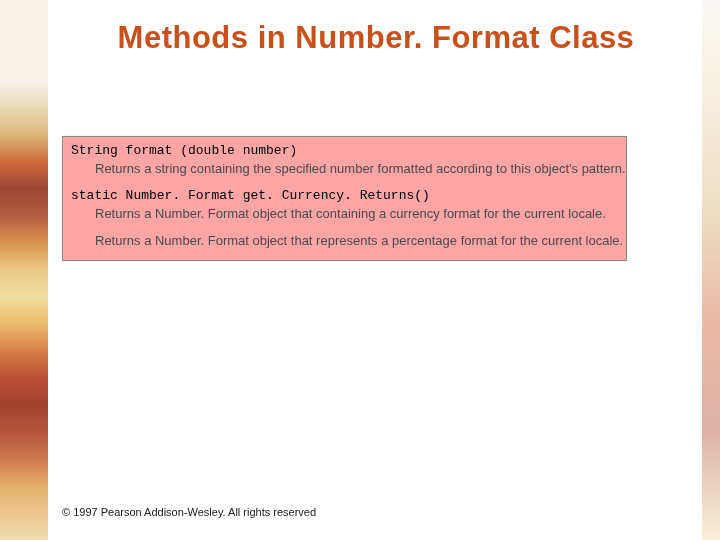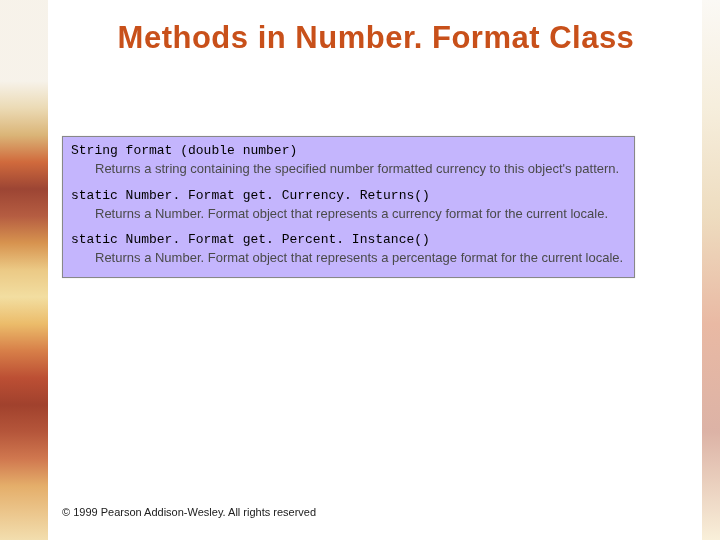--- a/index.html
+++ b/index.html
@@ -66,23 +66,23 @@
     font-weight: bold;
     color: #c8501a;
     margin-top: 20px;
     margin-bottom: 0;
     letter-spacing: 0.5px;
     text-align: center;
   }
   .method-box {
     margin-top: 80px;
     width: 555px;
-    background: #c4b5fd;
+    background: #fca5a5;
     border: 1px solid #888;
-    padding: 6px 8px 8px 8px;
+    padding: 6px 0 8px 8px;
     box-shadow: 0 0 1px rgba(0,0,0,0.2);
   }
   .method-entry {
     margin-bottom: 10px;
   }
   .method-entry:last-child {
     margin-bottom: 2px;
   }
   .method-sig {
     font-family: "Courier New", Courier, monospace;
@@ -110,26 +110,25 @@
 
 <div class="left-decoration"></div>
 <div class="right-decoration"></div>
 
 <div class="content">
   <h1 class="title">Methods in Number. Format Class</h1>
 
   <div class="method-box">
     <div class="method-entry">
       <div class="method-sig">String format (double number)</div>
-      <div class="method-desc">Returns a string containing the specified number formatted currency to this object's pattern.</div>
+      <div class="method-desc">Returns a string containing the specified number formatted according to this object's pattern.</div>
     </div>
     <div class="method-entry">
       <div class="method-sig">static Number. Format get. Currency. Returns()</div>
-      <div class="method-desc">Returns a Number. Format object that represents a currency format for the current locale.</div>
+      <div class="method-desc">Returns a Number. Format object that containing a currency format for the current locale.</div>
     </div>
     <div class="method-entry">
-      <div class="method-sig">static Number. Format get. Percent. Instance()</div>
       <div class="method-desc">Returns a Number. Format object that represents a percentage format for the current locale.</div>
     </div>
   </div>
 </div>
 
-<div class="footer">© 1999 Pearson Addison-Wesley. All rights reserved</div>
+<div class="footer">© 1997 Pearson Addison-Wesley. All rights reserved</div>
 
 </body></html>

